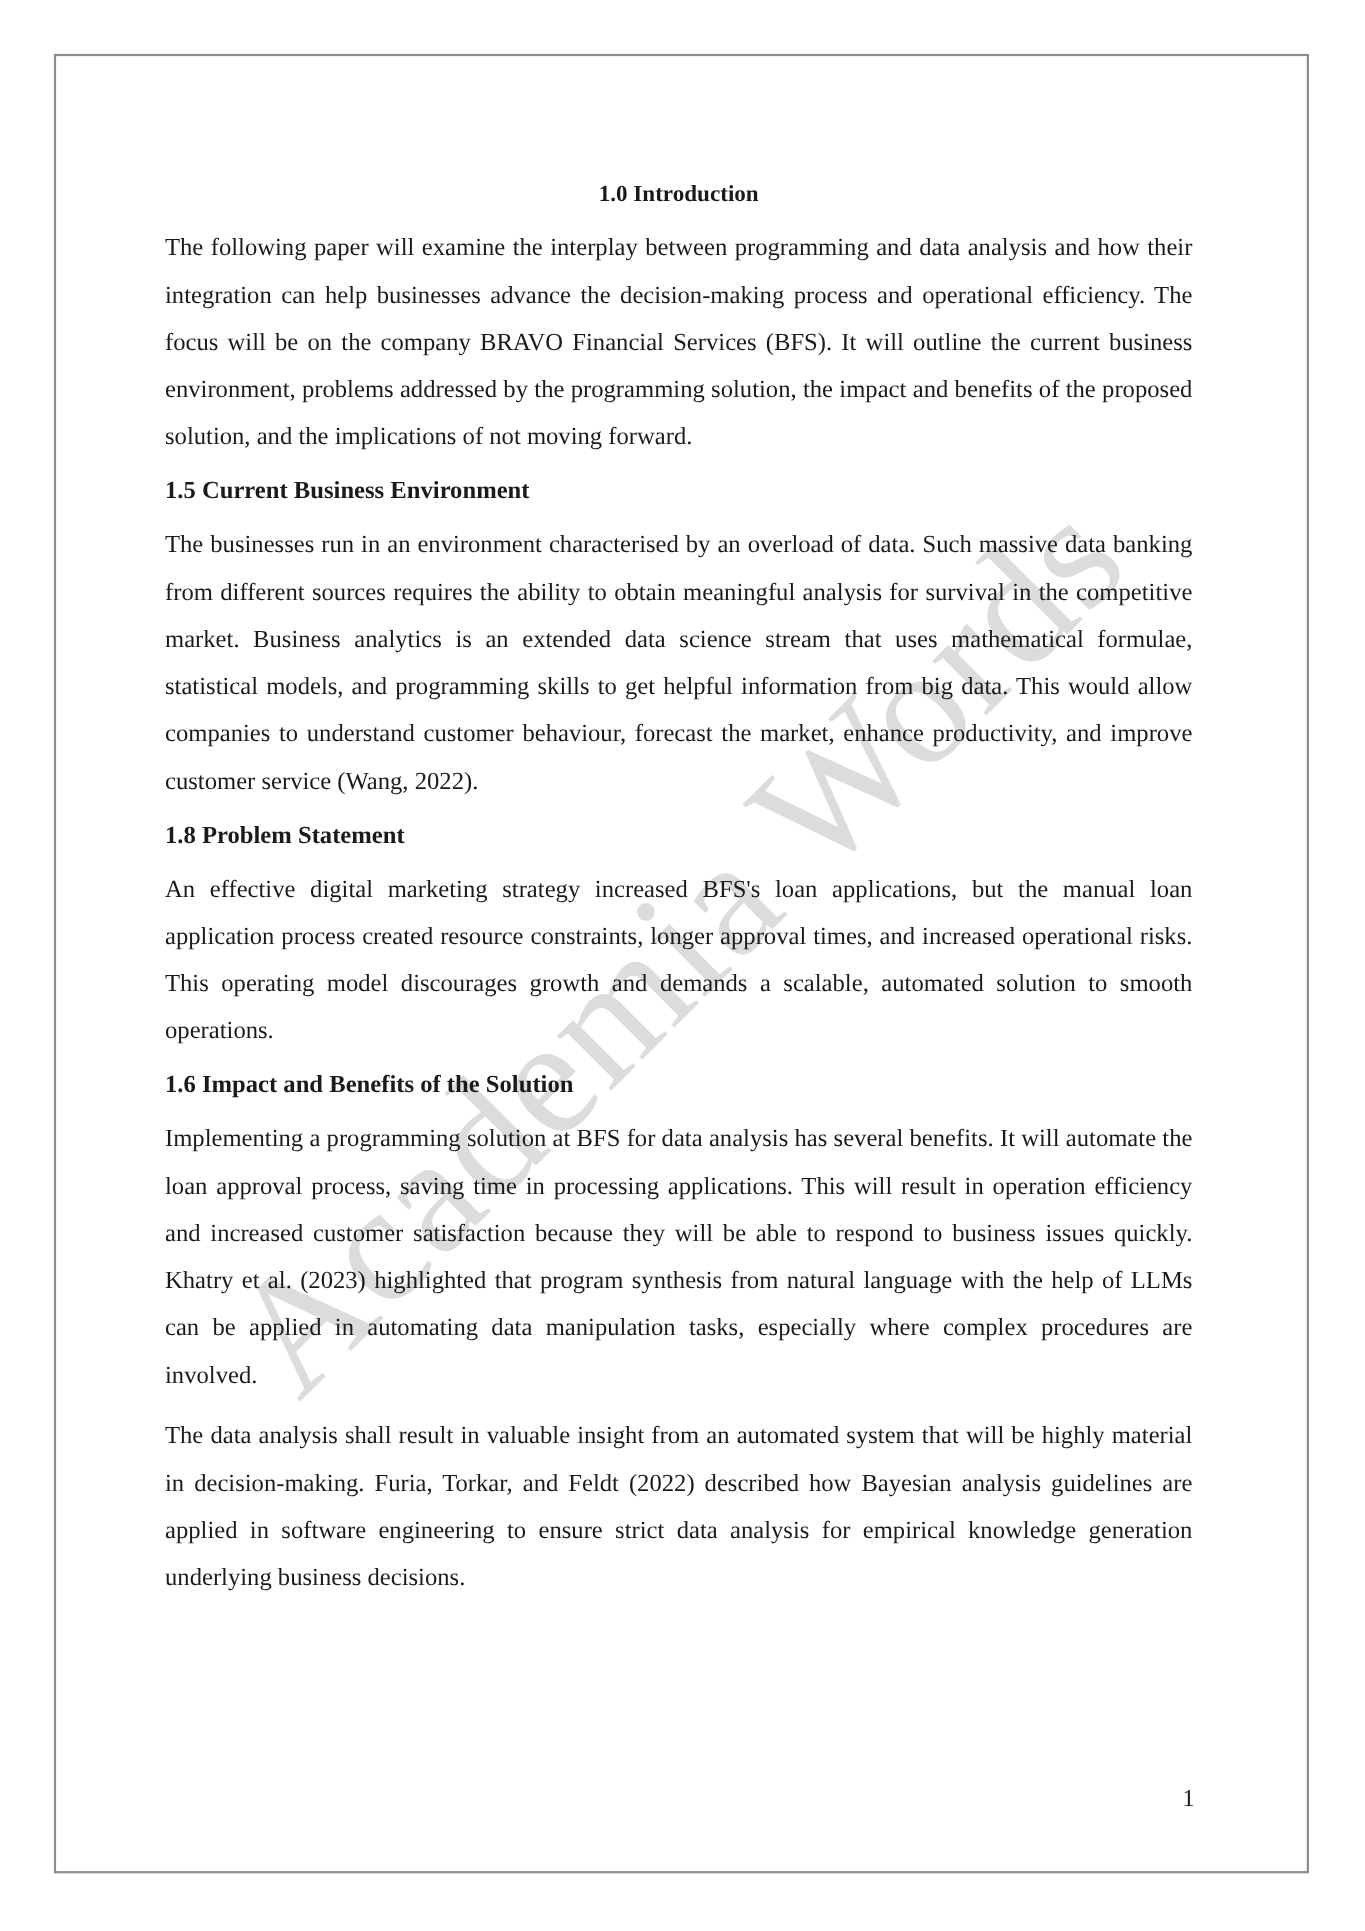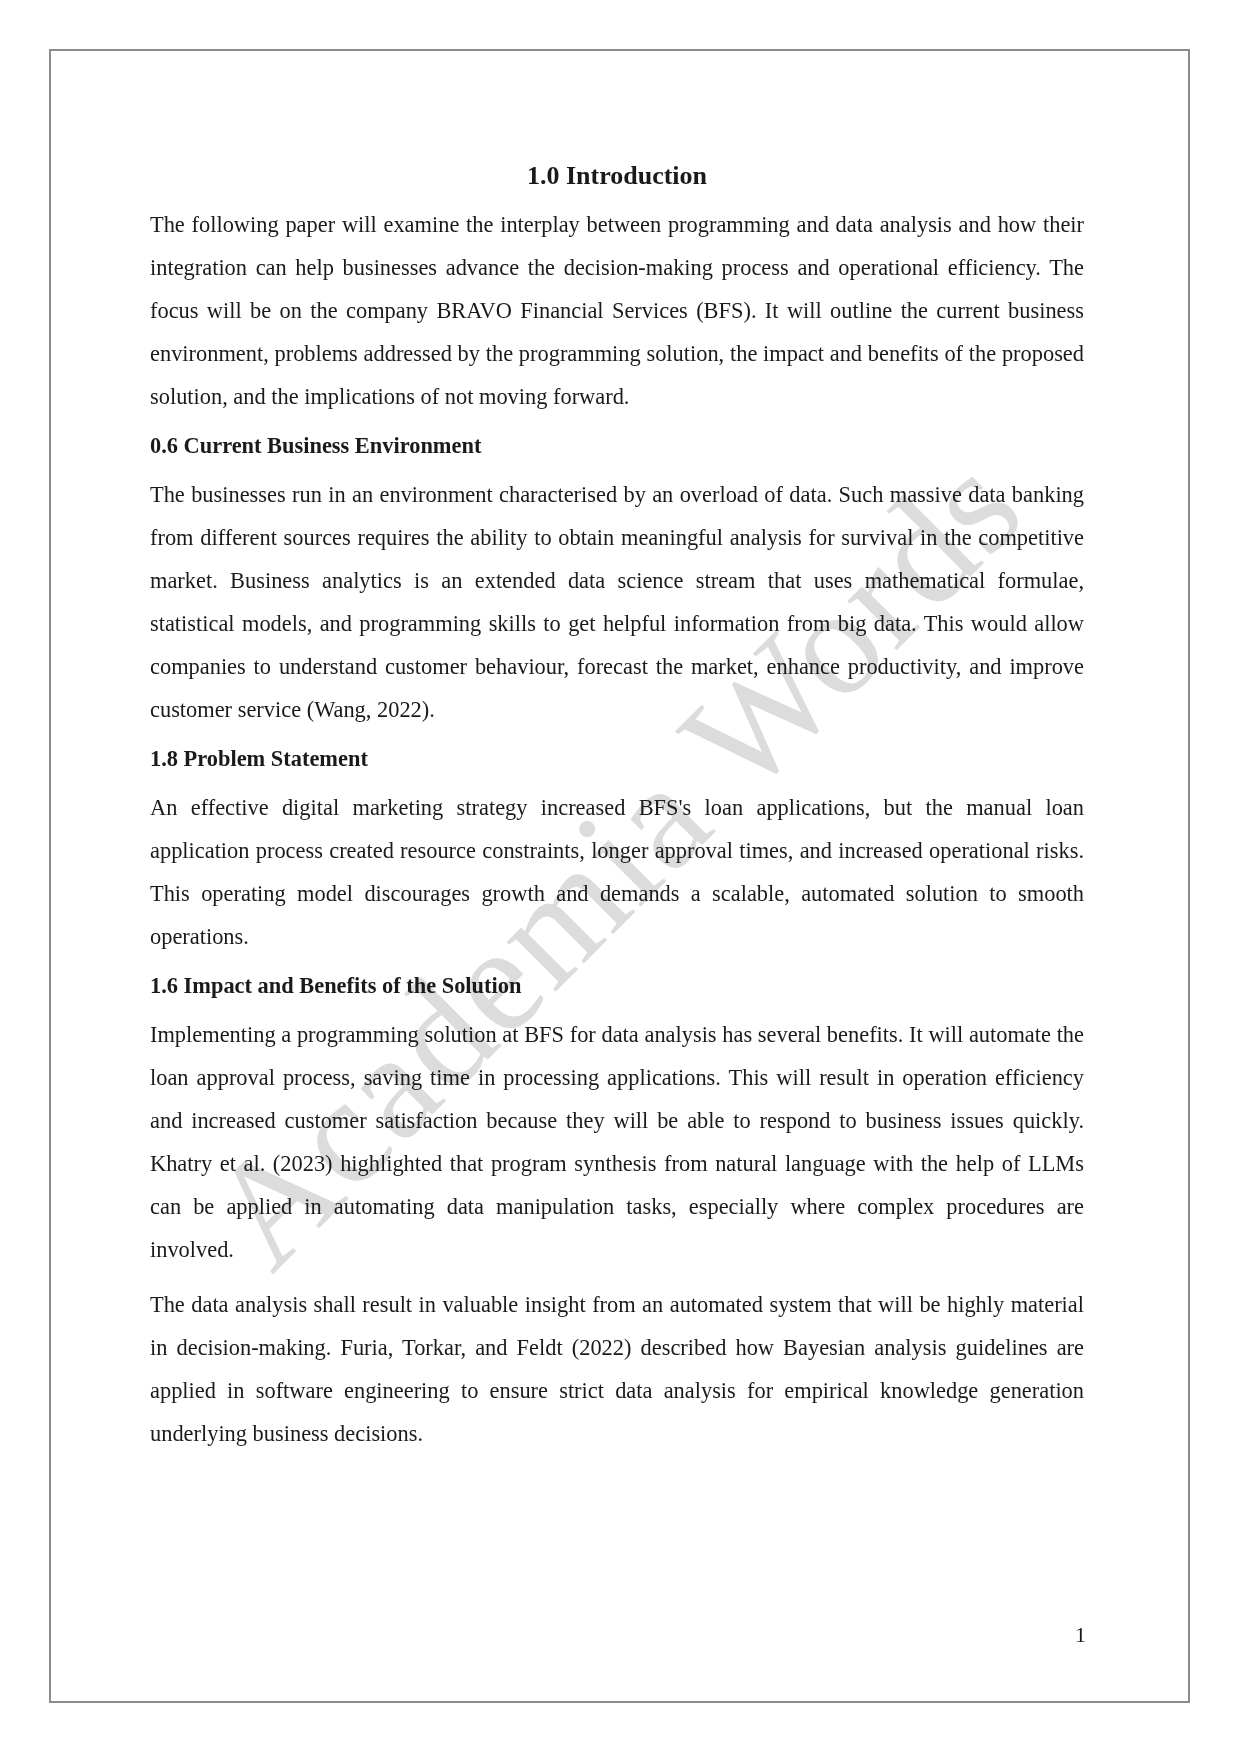--- a/index.html
+++ b/index.html
@@ -44,21 +44,21 @@
       left: 150px;
       top: 160px;
       width: 934px;
       z-index: 1;
       font-size: 22.4px;
       line-height: 43px;
     }
     .doc-title {
       text-align: center;
       font-weight: bold;
-      font-size: 26px;
+      font-size: 21px;
       margin: 0 0 11px 0;
       line-height: 32px;
     }
     .section-heading {
       font-weight: bold;
       font-size: 22.4px;
       margin: 0;
       line-height: 32px;
     }
     .para {
@@ -79,21 +79,21 @@
 
 <div class="page-frame"></div>
 
 <div class="watermark">Academia Words</div>
 
 <div class="content">
   <h1 class="doc-title">1.0 Introduction</h1>
   <p class="para">The following paper will examine the interplay between programming and data analysis and how their integration can help businesses advance the decision-making process and operational efficiency. The focus will be on the company BRAVO Financial Services (BFS). It will outline the current business environment, problems addressed by the programming solution, the impact and benefits of the proposed solution, and the implications of not moving forward.</p>
 
   <section>
-    <h2 class="section-heading">0.6 Current Business Environment</h2>
+    <h2 class="section-heading">1.5 Current Business Environment</h2>
     <p class="para">The businesses run in an environment characterised by an overload of data. Such massive data banking from different sources requires the ability to obtain meaningful analysis for survival in the competitive market. Business analytics is an extended data science stream that uses mathematical formulae, statistical models, and programming skills to get helpful information from big data. This would allow companies to understand customer behaviour, forecast the market, enhance productivity, and improve customer service (Wang, 2022).</p>
   </section>
 
   <section>
     <h2 class="section-heading">1.8 Problem Statement</h2>
     <p class="para">An effective digital marketing strategy increased BFS's loan applications, but the manual loan application process created resource constraints, longer approval times, and increased operational risks. This operating model discourages growth and demands a scalable, automated solution to smooth operations.</p>
   </section>
 
   <section>
     <h2 class="section-heading">1.6 Impact and Benefits of the Solution</h2>

